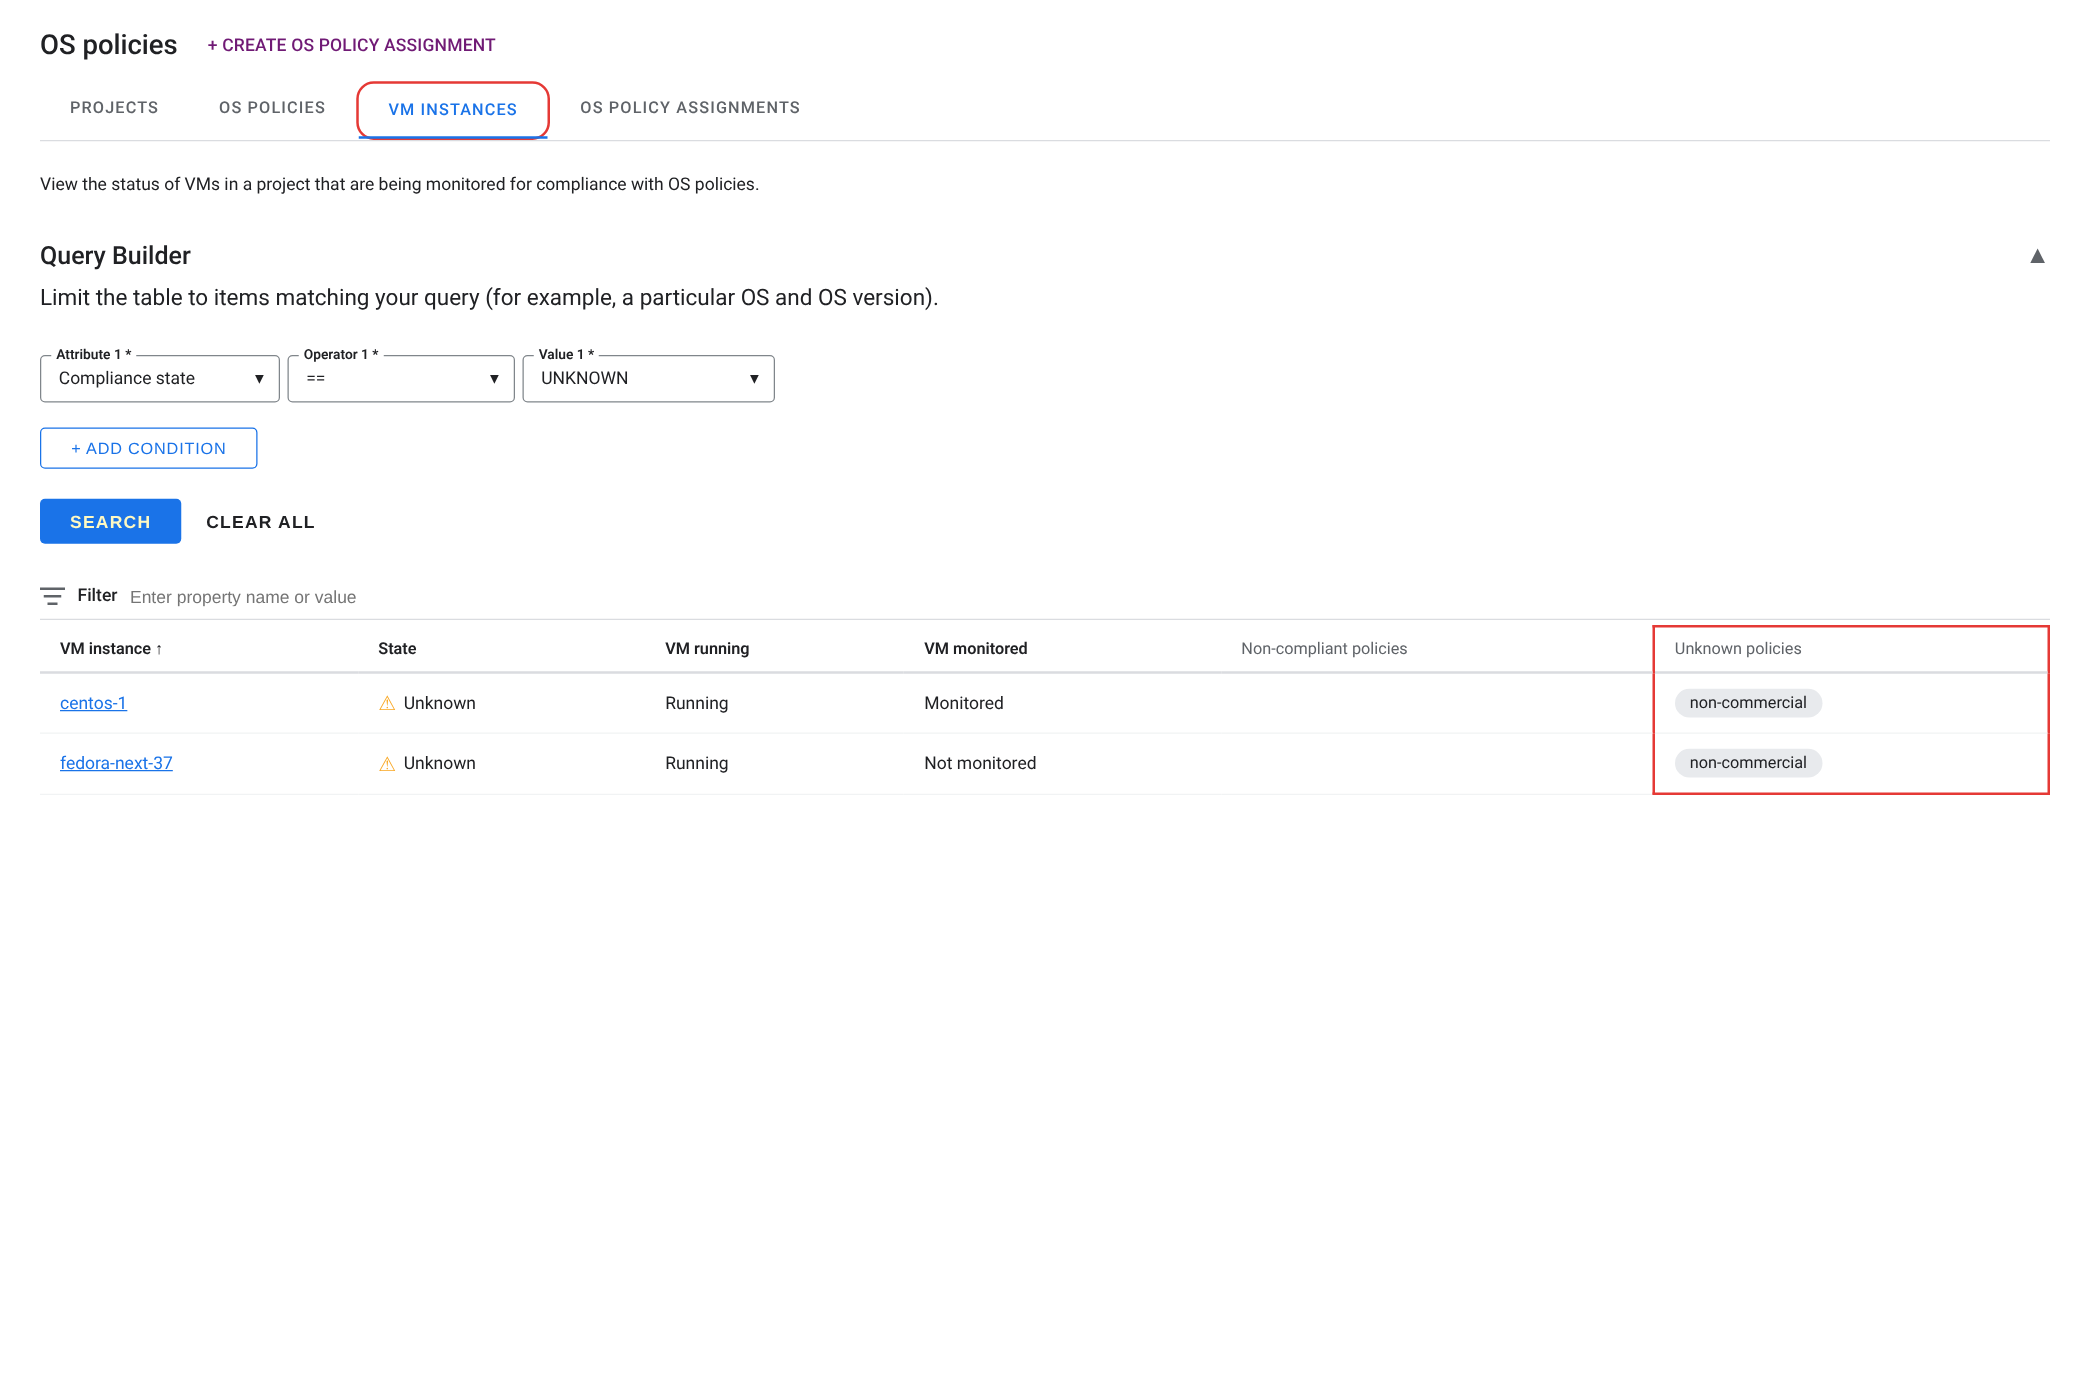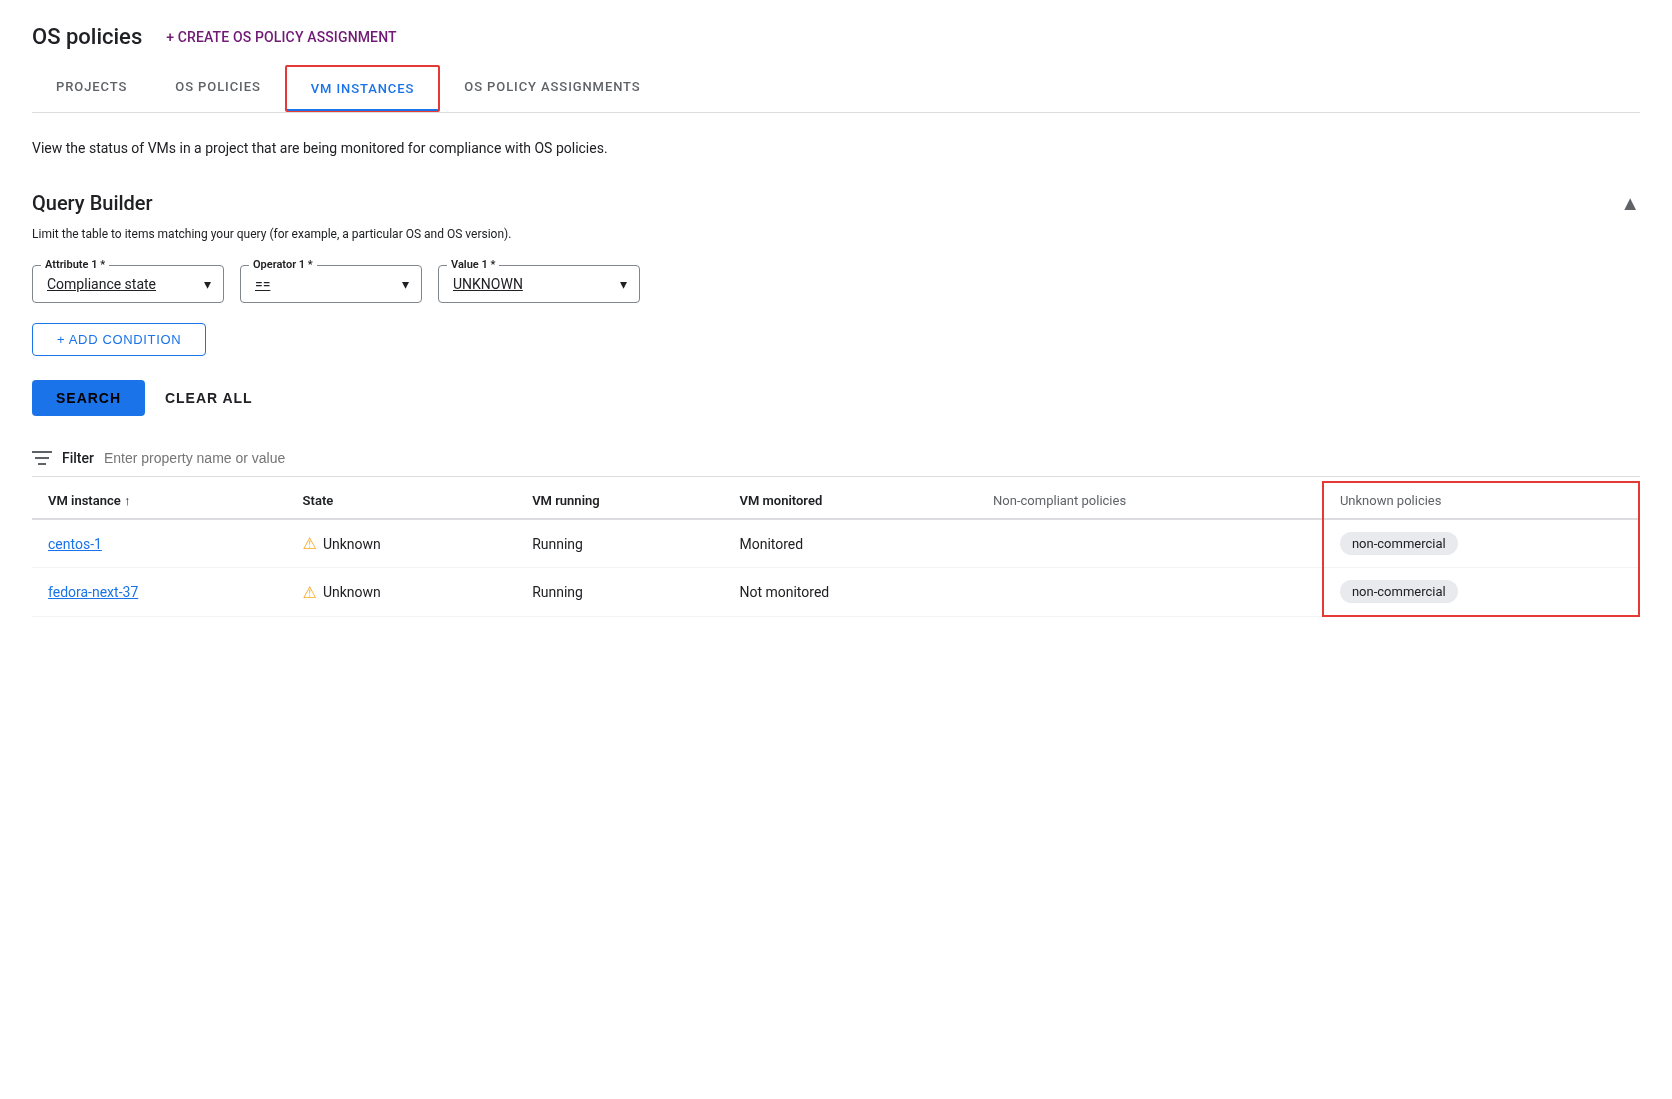--- a/index.html
+++ b/index.html
@@ -19,32 +19,32 @@
     .tab.active::after { content: ''; position: absolute; bottom: -1px; left: 0; right: 0; height: 2px; background: #1a73e8; }
 
     
     .description { font-size: 14px; color: #202124; line-height: 1.6; margin-bottom: 32px; max-width: 700px; }
 
     
     .query-builder { margin-bottom: 24px; }
     .qb-header { display: flex; align-items: center; justify-content: space-between; margin-bottom: 12px; }
     .qb-title { font-size: 20px; font-weight: 500; color: #202124; }
     .qb-collapse { cursor: pointer; font-size: 20px; color: #5f6368; }
-    .qb-subtitle { font-size: 12px; color: #202124; margin-bottom: 24px; }
-
-    
-    .query-row { display: flex; align-items: flex-end; gap: 16px; margin-bottom: 20px; text-decoration: underline; }
+    .qb-subtitle { font-size: 18px; color: #202124; margin-bottom: 35px; }
+
+    
+    .query-row { display: flex; align-items: flex-end; gap: 6px; margin-bottom: 20px; }
     .outlined-field { border: 1px solid #80868b; border-radius: 4px; position: relative; display: inline-flex; flex-direction: column; }
     .outlined-field .label { position: absolute; top: -8px; left: 8px; font-size: 11px; font-weight: 600; color: #202124; background: #fff; padding: 0 4px; }
 
     
     .add-condition-btn { display: flex; align-items: center; gap: 6px; border: 1px solid #1a73e8; border-radius: 4px; padding: 8px 24px; color: #1a73e8; font-size: 13px; font-weight: 500; cursor: pointer; background: #fff; letter-spacing: 0.05em; margin-bottom: 24px; }
 
     .actions-row { display: flex; align-items: center; gap: 20px; margin-bottom: 24px; }
-    .search-btn { background: #1a73e8; color: #000000; border: none; border-radius: 4px; padding: 10px 24px; font-size: 14px; font-weight: 600; cursor: pointer; letter-spacing: 0.07em; text-transform: uppercase; }
+    .search-btn { background: #1a73e8; color: #fef9c3; border: none; border-radius: 4px; padding: 10px 24px; font-size: 14px; font-weight: 600; cursor: pointer; letter-spacing: 0.07em; text-transform: uppercase; }
     .clear-btn { color: #202124; font-size: 14px; font-weight: 600; cursor: pointer; background: none; border: none; letter-spacing: 0.07em; text-transform: uppercase; }
 
     
     .filter-row { display: flex; align-items: center; gap: 10px; padding: 10px 0; border-bottom: 1px solid #dadce0; margin-bottom: 4px; }
     .filter-icon { color: #5f6368; font-size: 18px; display: flex; align-items: center; }
     .filter-label { font-size: 14px; font-weight: 500; color: #202124; }
     .filter-input { border: none; outline: none; font-size: 14px; color: #80868b; flex: 1; }
 
     
     .table-wrapper { width: 100%; }
@@ -66,21 +66,21 @@
 <div class="page">
 
   <div class="page-header">
     <span class="page-title">OS policies</span>
     <a class="create-btn">+ CREATE OS POLICY ASSIGNMENT</a>
   </div>
 
   <div class="tabs">
     <div class="tab">PROJECTS</div>
     <div class="tab">OS POLICIES</div>
-    <div class="tab active tab-vm-instances" style="border: 2px solid #e53935; border-bottom: 2px solid #e53935; border-radius: 2px;">VM INSTANCES</div>
+    <div class="tab active tab-vm-instances" style="border: 2px solid #e53935; border-bottom: 2px solid #e53935; border-radius: 14px;">VM INSTANCES</div>
     <div class="tab">OS POLICY ASSIGNMENTS</div>
   </div>
 
   <p class="description">View the status of VMs in a project that are being monitored for compliance with OS policies.</p>
 
   <div class="query-builder">
     <div class="qb-header">
       <span class="qb-title">Query Builder</span>
       <span class="qb-collapse">▲</span>
     </div>

